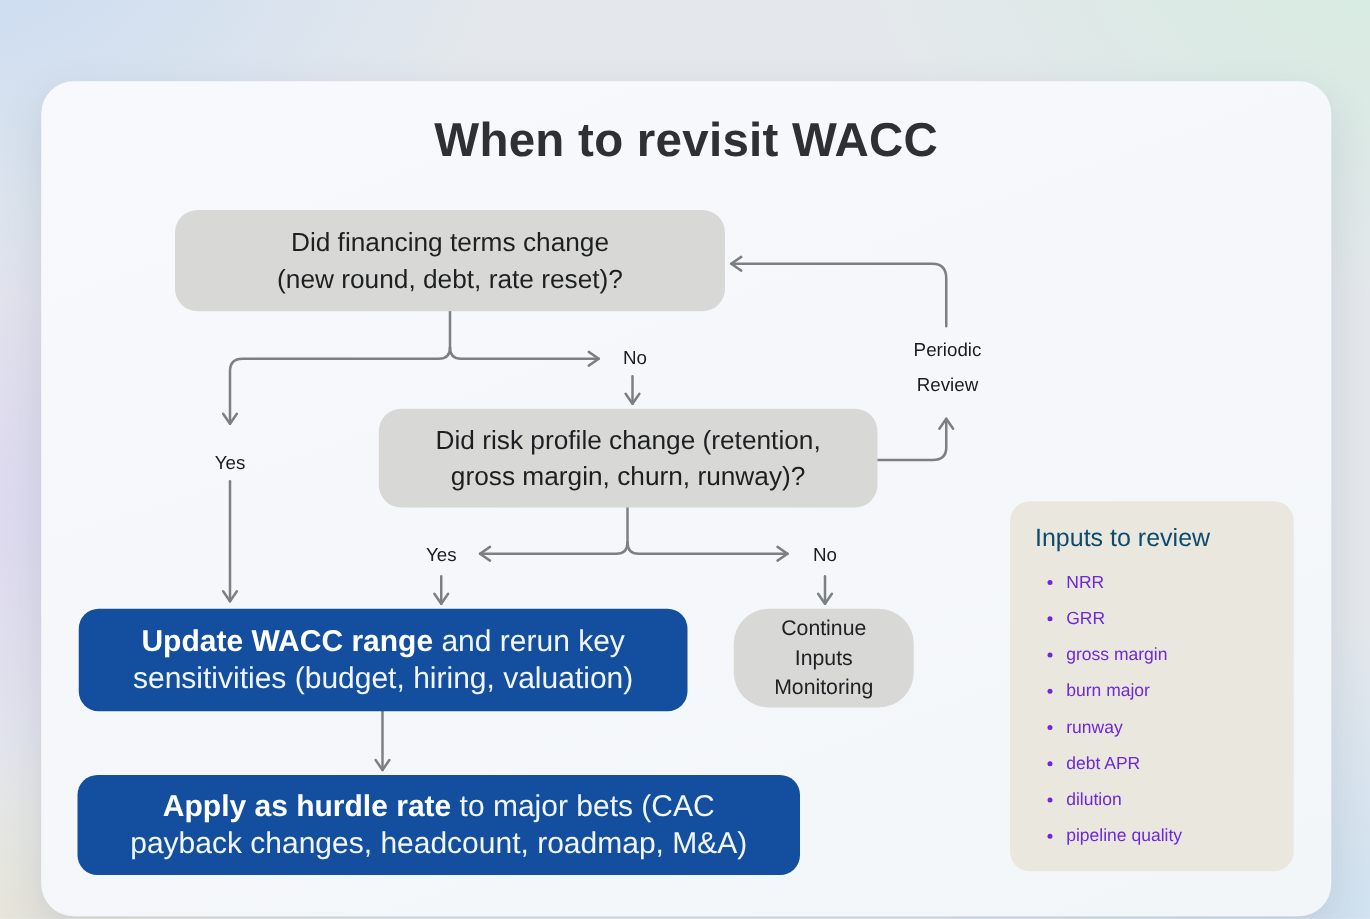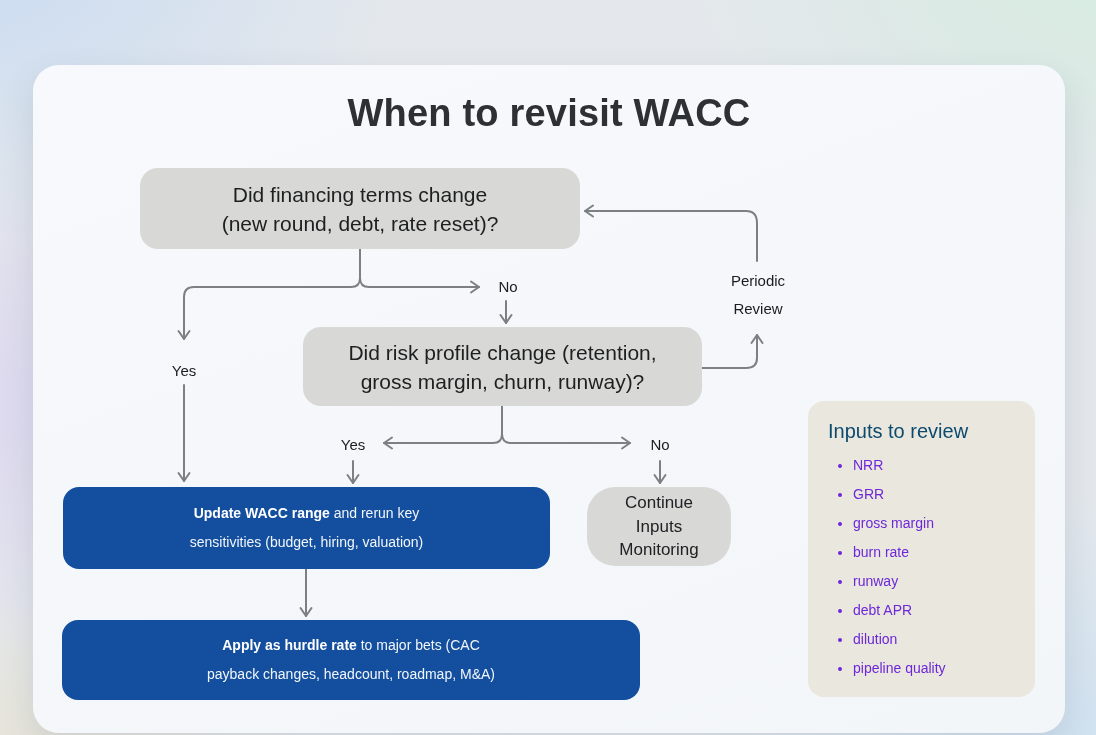--- a/index.html
+++ b/index.html
@@ -30,21 +30,21 @@
   .node{
     position:absolute;display:flex;flex-direction:column;align-items:center;justify-content:center;
     text-align:center;box-sizing:border-box;
   }
   .qbox{
     background:#d8d9d6;color:#1e1f21;border-radius:18px;
     font-size:21px;line-height:29px;
   }
   .action{
     background:#134f9e;color:#f2f6fb;border-radius:16px;
-    font-size:14px;line-height:29px;
+    font-size:24px;line-height:29px;
   }
   .action b{font-weight:700;color:#ffffff;}
   .small-gray{
     background:#d8d9d6;color:#202124;border-radius:28px;
     font-size:17px;line-height:23.5px;
   }
   .lbl{
     position:absolute;transform:translate(-50%,-50%);
     font-size:15px;color:#1b1c1e;white-space:nowrap;text-align:center;line-height:28px;
   }
@@ -122,20 +122,20 @@
     <div>Inputs</div>
     <div>Monitoring</div>
   </div>
 
   <aside class="panel">
     <h2>Inputs to review</h2>
     <ul>
       <li>NRR</li>
       <li>GRR</li>
       <li>gross margin</li>
-      <li>burn rate</li>
+      <li>burn major</li>
       <li>runway</li>
       <li>debt APR</li>
       <li>dilution</li>
       <li>pipeline quality</li>
     </ul>
   </aside>
 </div>
 
 </body></html>

